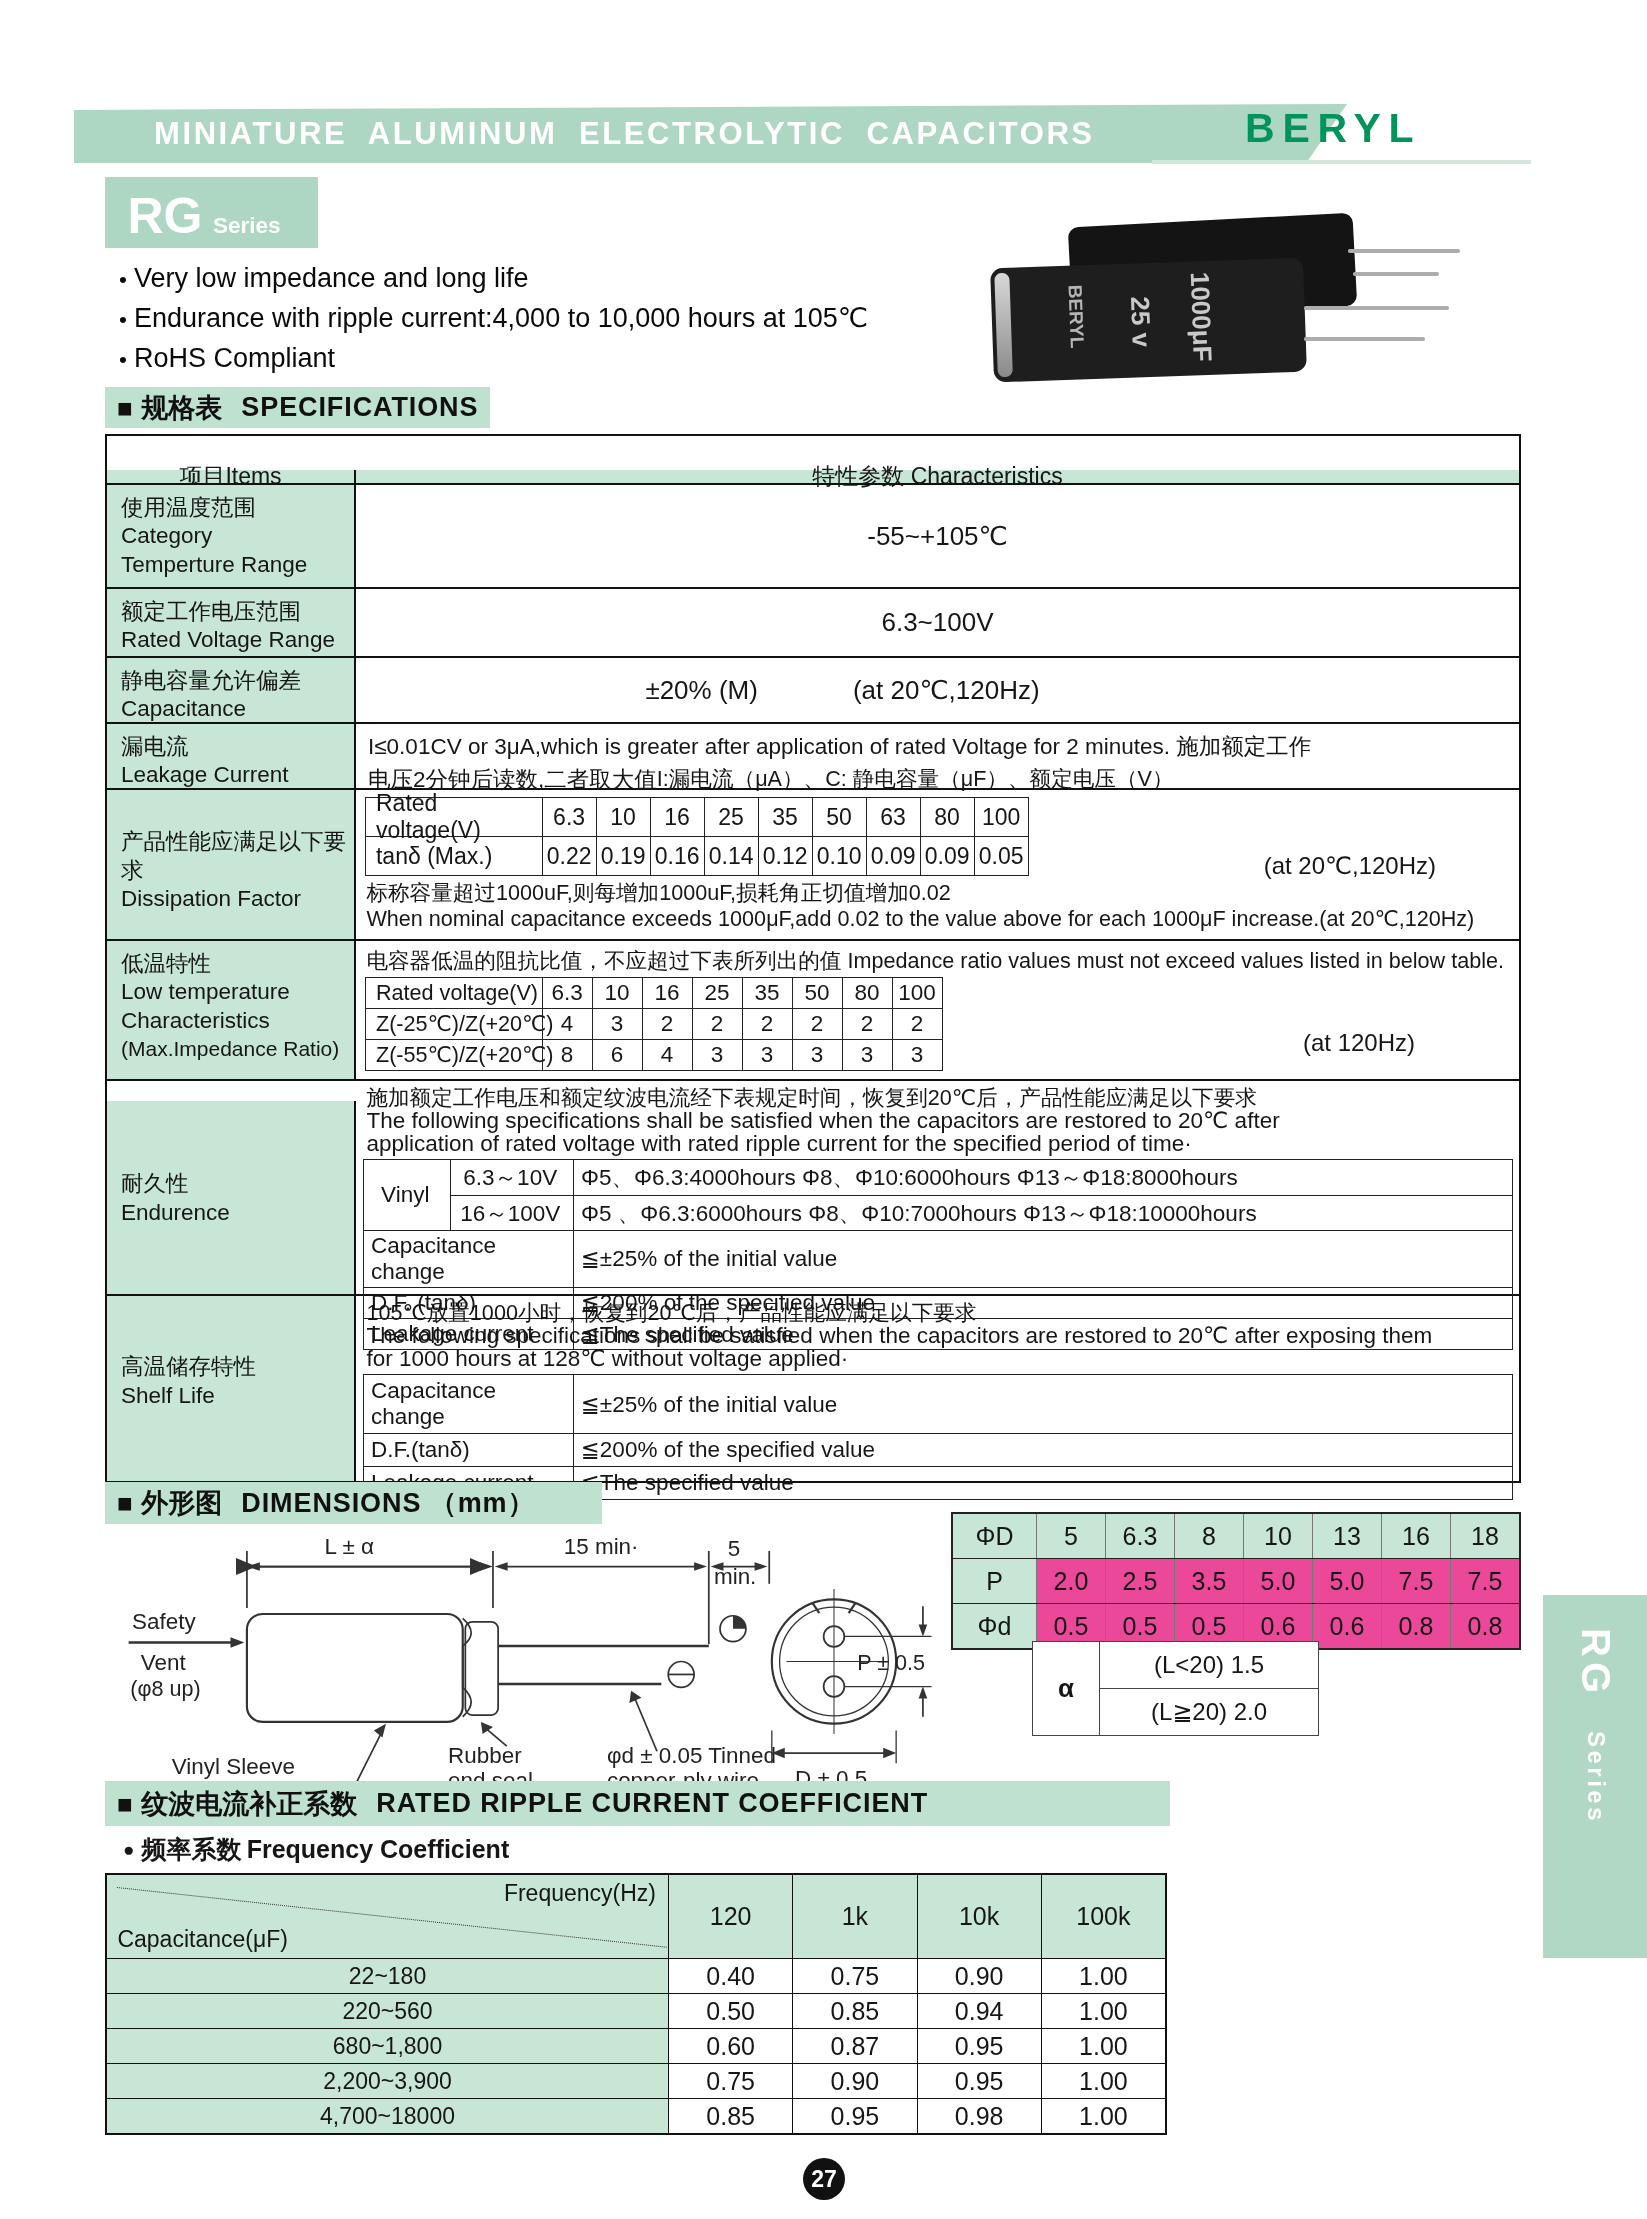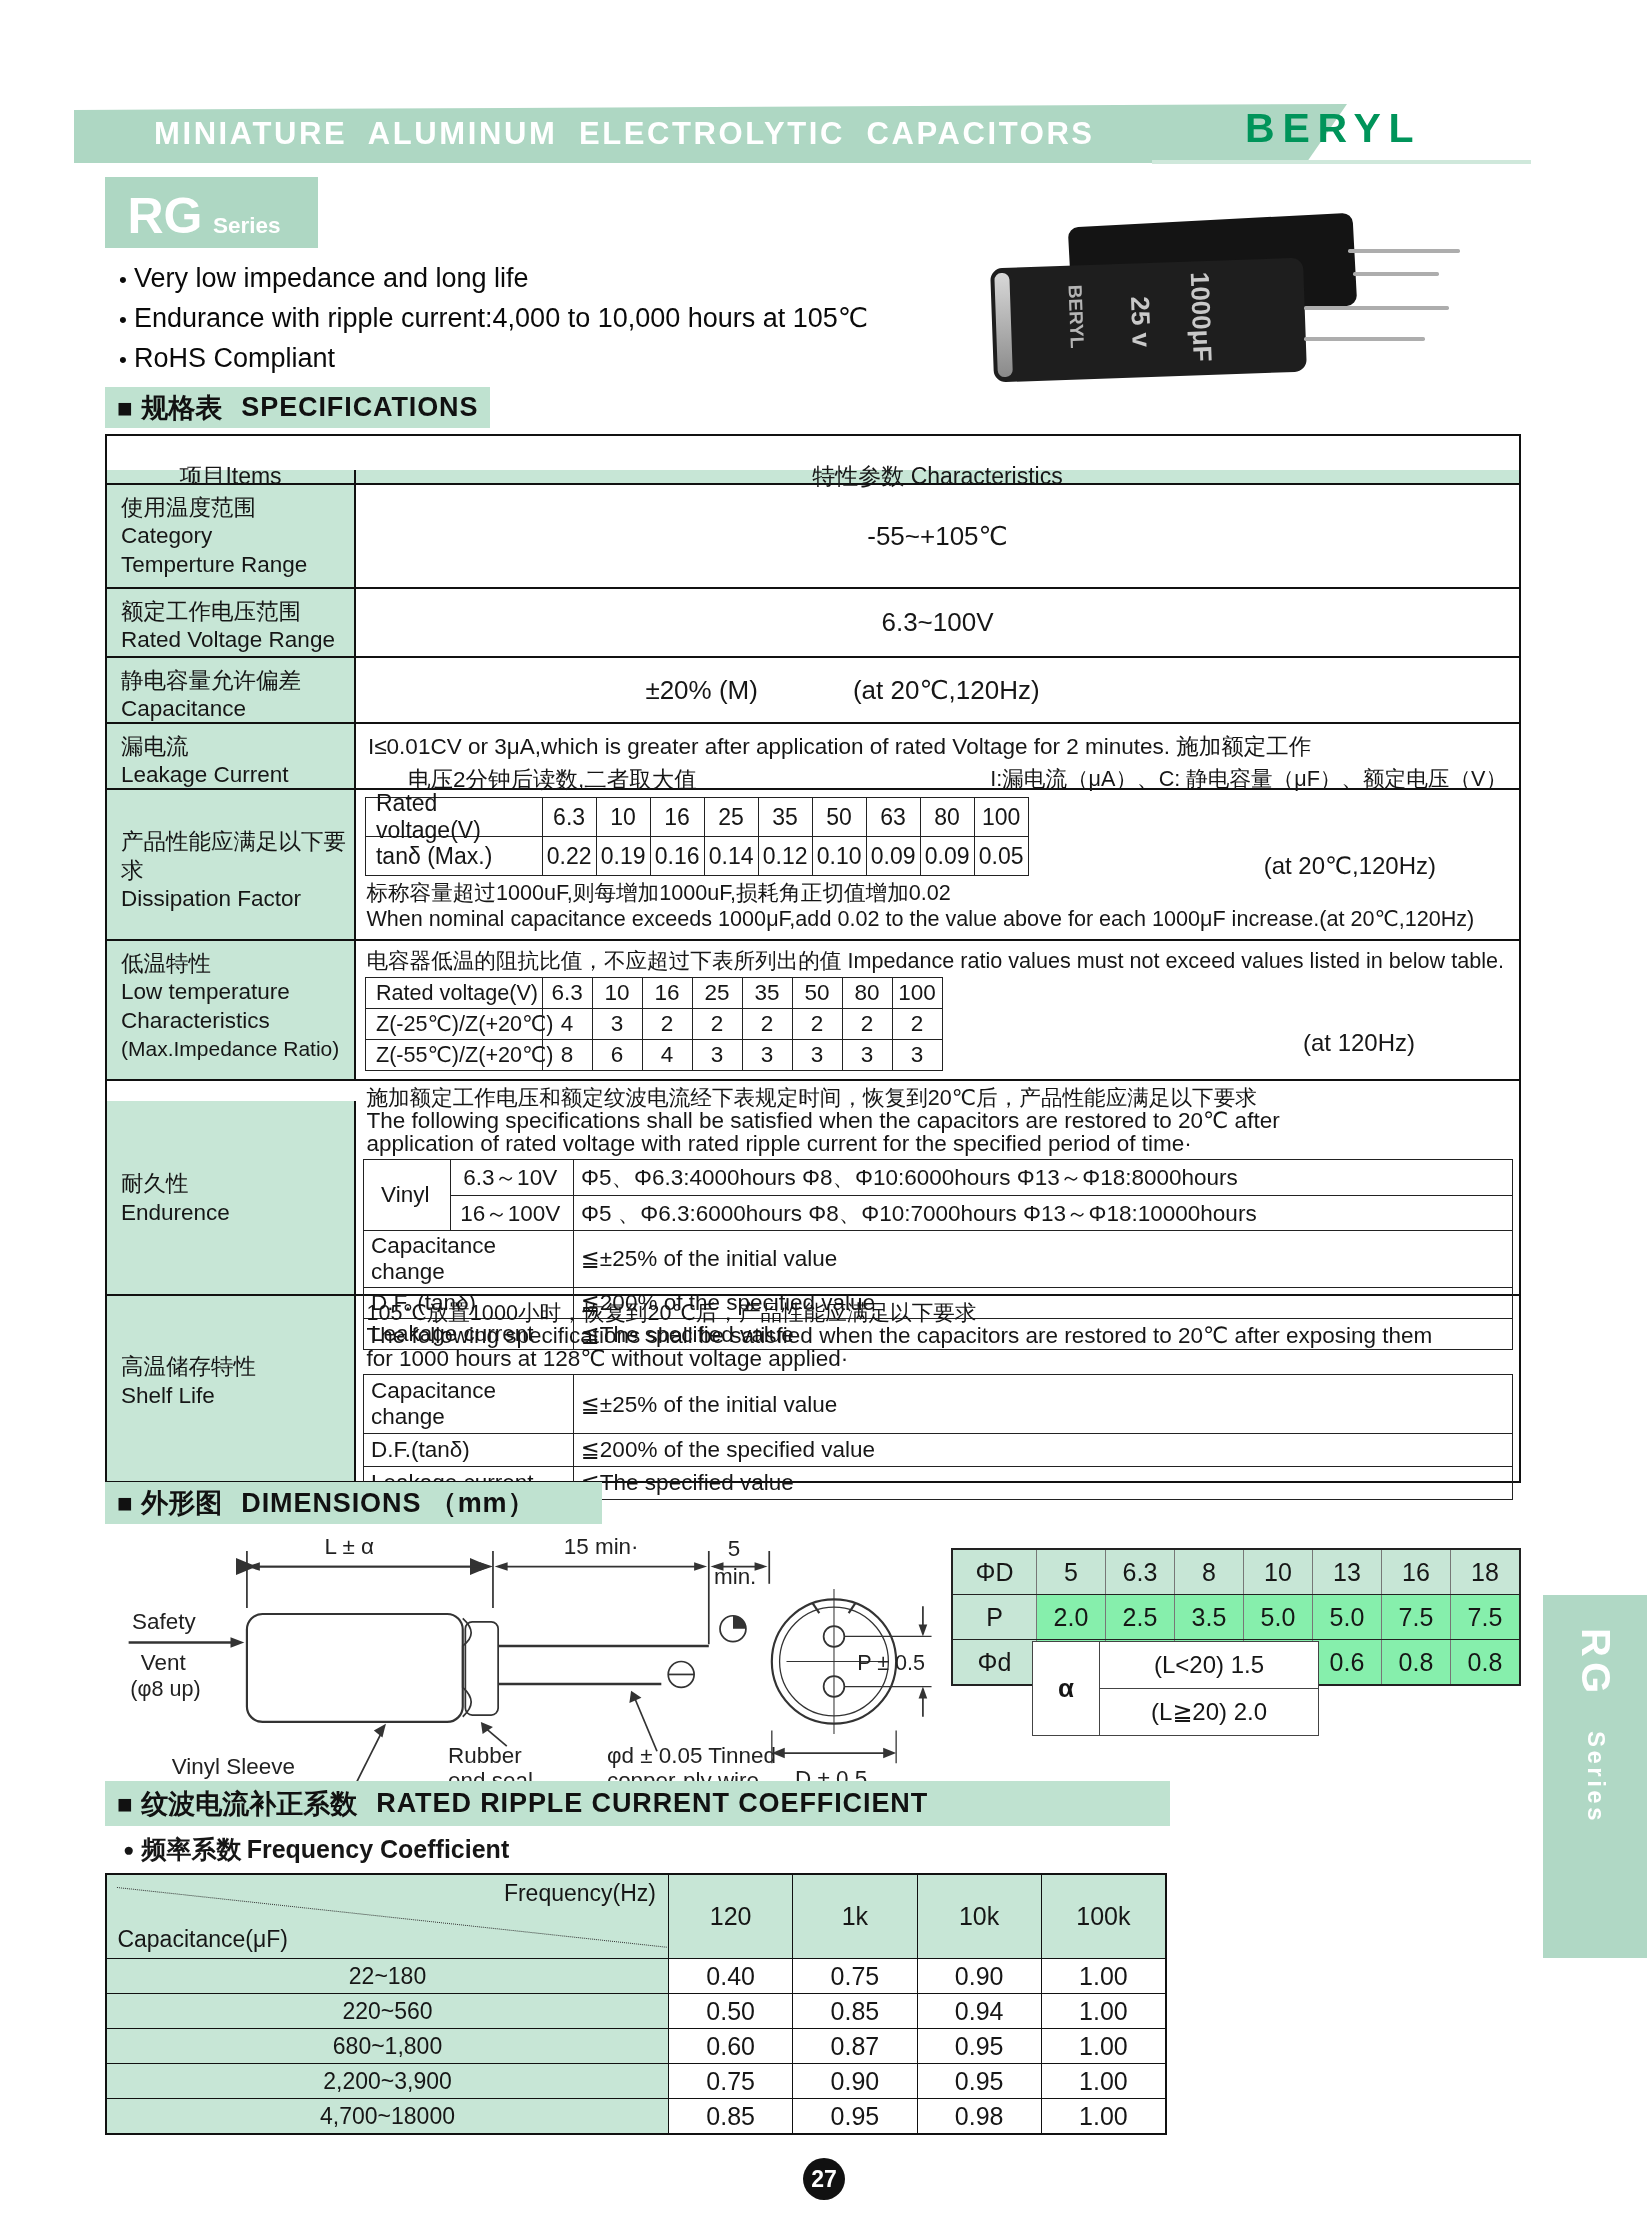--- a/index.html
+++ b/index.html
@@ -45,21 +45,21 @@
   .slabel{width:249px;flex:0 0 249px;background:#c7e6d6;border-right:2.6px solid #111;box-sizing:border-box;
           padding:8.6px 7px 0 14px;font-size:22.5px;line-height:28.5px;}
   .scontent{flex:1;position:relative;box-sizing:border-box;}
   .center-val{display:flex;align-items:center;justify-content:center;height:100%;font-size:26px;}
   .hdr .slabel,.hdr .scontent{background:#c7e6d6;display:flex;align-items:center;justify-content:center;
           font-size:23px;padding:0;margin-top:34px;}
   .h56{height:47px;} .h118{height:102px;} .h78{height:67px;} .h74{height:64px;}
   .h172{height:149px;} .h160{height:138px;} .h246{height:213px;} .h214{height:185px;}
 
   .leak-line1{font-size:22.5px;padding:7px 0 0 12px;white-space:nowrap;}
-  .leak-line2{font-size:22.5px;padding:1.7px 12px 0 12px;display:flex;justify-content:space-between;margin-left:40px;}
+  .leak-line2{font-size:22.5px;padding:1.7px 12px 0 12px;display:flex;justify-content:flex-start;}
   .leak-note{font-size:21.6px;}
 
   .itable{border:1.7px solid #222;display:inline-block;margin:7px 0 0 8.6px;}
   .itr{display:flex;}
   .itr + .itr{border-top:1.7px solid #222;}
   .itl{font-size:23px;padding-left:10.4px;display:flex;align-items:center;box-sizing:border-box;}
   .itcells{display:flex;}
   .dis-l{width:176px;height:38px;}
   .dis-c{width:54px;height:38px;display:flex;align-items:center;justify-content:center;font-size:23px;border-left:1.7px solid #222;box-sizing:border-box;}
   .cond-dis{position:absolute;right:83px;top:62px;font-size:24px;}
@@ -78,21 +78,21 @@
   .g-time{grid-row:1/3;grid-column:1;}
   .g-r1{grid-row:1;grid-column:2;} .g-v1{grid-row:1;grid-column:3;}
   .g-r2{grid-row:2;grid-column:2;} .g-v2{grid-row:2;grid-column:3;}
   .g-l3{grid-row:3;grid-column:1/3;} .g-v3{grid-row:3;grid-column:3;}
   .g-l4{grid-row:4;grid-column:1/3;} .g-v4{grid-row:4;grid-column:3;}
   .g-l5{grid-row:5;grid-column:1/3;} .g-v5{grid-row:5;grid-column:3;}
   .shelf-grid{display:grid;grid-template-columns:209px 1fr;width:1150px;margin:4.3px 0 0 7px;border:1.7px solid #222;box-sizing:border-box;}
   .sg{font-size:22.5px;display:flex;align-items:center;box-sizing:border-box;padding:2.6px 3.5px 2.6px 7px;min-height:31px;}
 
   
-  .dims-table{position:absolute;left:951px;top:1512px;border:2.2px solid #222;background:#86efac;margin-top:36px;}
+  .dims-table{position:absolute;left:951px;top:1512px;border:2.2px solid #222;background:#ec4899;}
   .dt-row{display:flex;}
   .dt-row + .dt-row{border-top:1.7px solid #222;}
   .dt-l{width:83px;background:#c7e6d6;display:flex;align-items:center;justify-content:center;font-size:25px;height:44px;}
   .dt-cells{display:flex;}
   .dm-c{width:69px;height:44px;display:flex;align-items:center;justify-content:center;font-size:25px;border-left:1.3px solid #777;box-sizing:border-box;}
   .dt-row.mintrow .dm-c{background:#c7e6d6;}
   .alpha-table{position:absolute;left:1032px;top:1641px;border:1.7px solid #444;display:flex;background:#fff;}
   .alpha-l{width:66px;display:flex;align-items:center;justify-content:center;font-size:26px;font-weight:bold;}
   .alpha-rows{border-left:1.7px solid #444;}
   .alpha-r{width:218px;height:46px;display:flex;align-items:center;justify-content:center;font-size:24px;}

